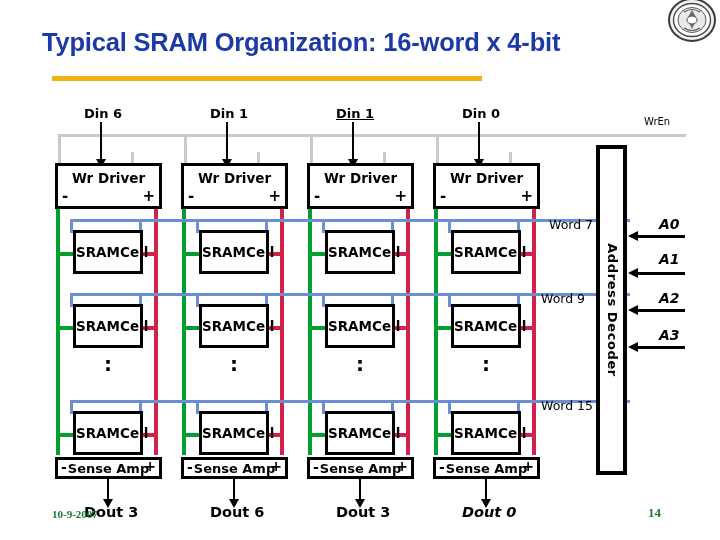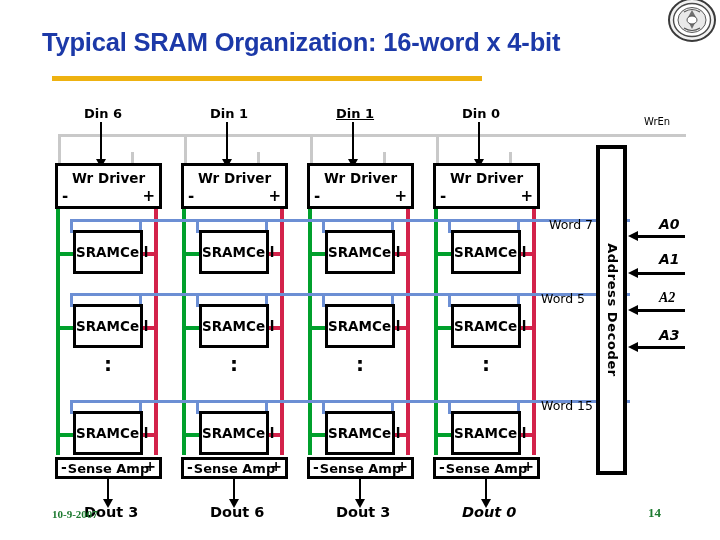--- a/index.html
+++ b/index.html
@@ -291,21 +291,21 @@
   <div class="box cell" style="left:325px;top:411px;width:70px;">
     <span>SRAM</span>
     <span>Cell</span>
   </div>
   <div class="box cell" style="left:451px;top:411px;width:70px;">
     <span>SRAM</span>
     <span>Cell</span>
   </div>
 
   <div class="lbl wordlbl" style="left:549px;top:217px;">Word 7</div>
-  <div class="lbl wordlbl" style="left:541px;top:291px;">Word 5</div>
+  <div class="lbl wordlbl" style="left:541px;top:291px;">Word 9</div>
   <div class="lbl wordlbl" style="left:541px;top:398px;">Word 15</div>
 
   <div class="box samp" style="left:55px;top:457px;width:107px;">
     <div class="t">Sense Amp</div>
     <div class="minus">-</div>
     <div class="plus">+</div>
   </div>
   <div class="box samp" style="left:181px;top:457px;width:107px;">
     <div class="t">Sense Amp</div>
     <div class="minus">-</div>
@@ -336,19 +336,19 @@
     <div class="vtext">Address Decoder</div>
   </div>
 
   <div class="arrow-left" style="left:637px;top:235px;width:48px;"></div>
   <div class="arrow-left" style="left:637px;top:272px;width:48px;"></div>
   <div class="arrow-left" style="left:637px;top:309px;width:48px;"></div>
   <div class="arrow-left" style="left:637px;top:346px;width:48px;"></div>
 
   <div class="lbl addr" style="left:659px;top:216px;">A0</div>
   <div class="lbl addr" style="left:659px;top:251px;">A1</div>
-  <div class="lbl addr" style="left:659px;top:290px;font-family:Liberation Serif, serif;">A2</div>
+  <div class="lbl addr" style="left:659px;top:290px;">A2</div>
   <div class="lbl addr" style="left:659px;top:327px;">A3</div>
 
   <div class="f-date">10-9-2007</div>
   <div class="f-page">14</div>
 
 </div>
 
 </body></html>

